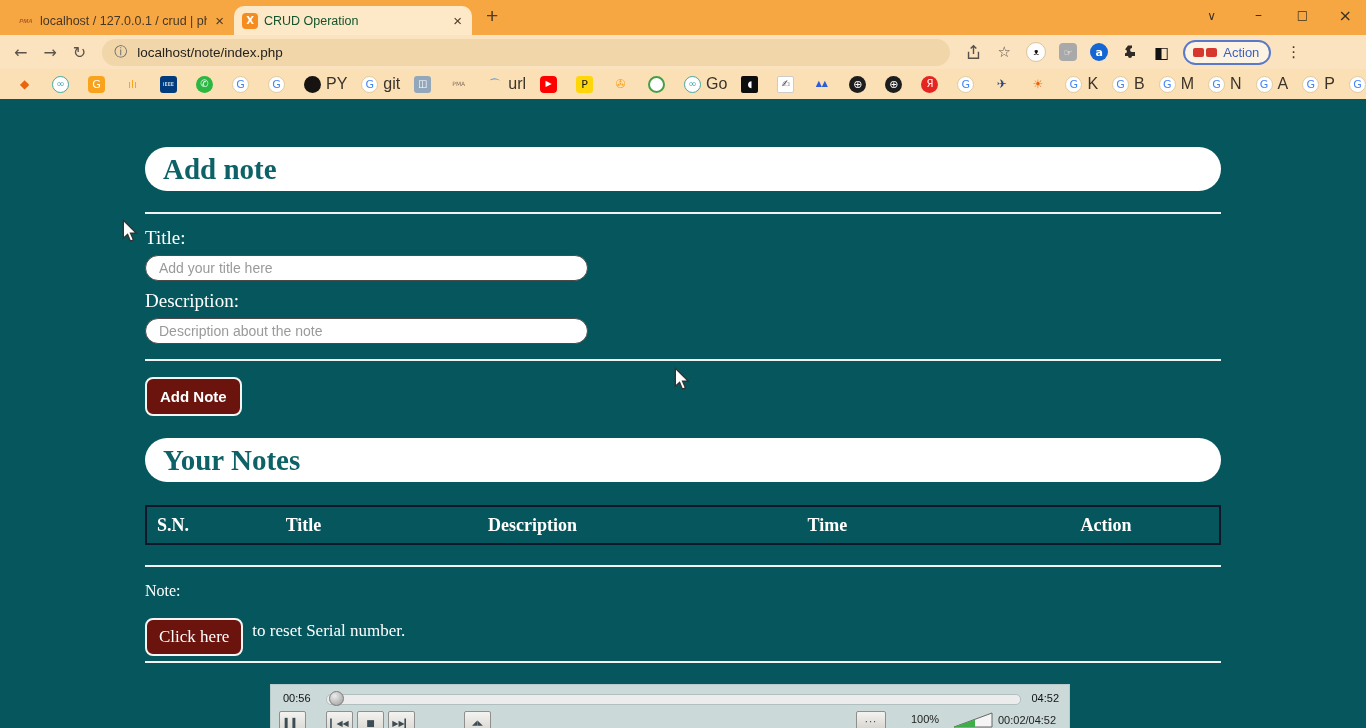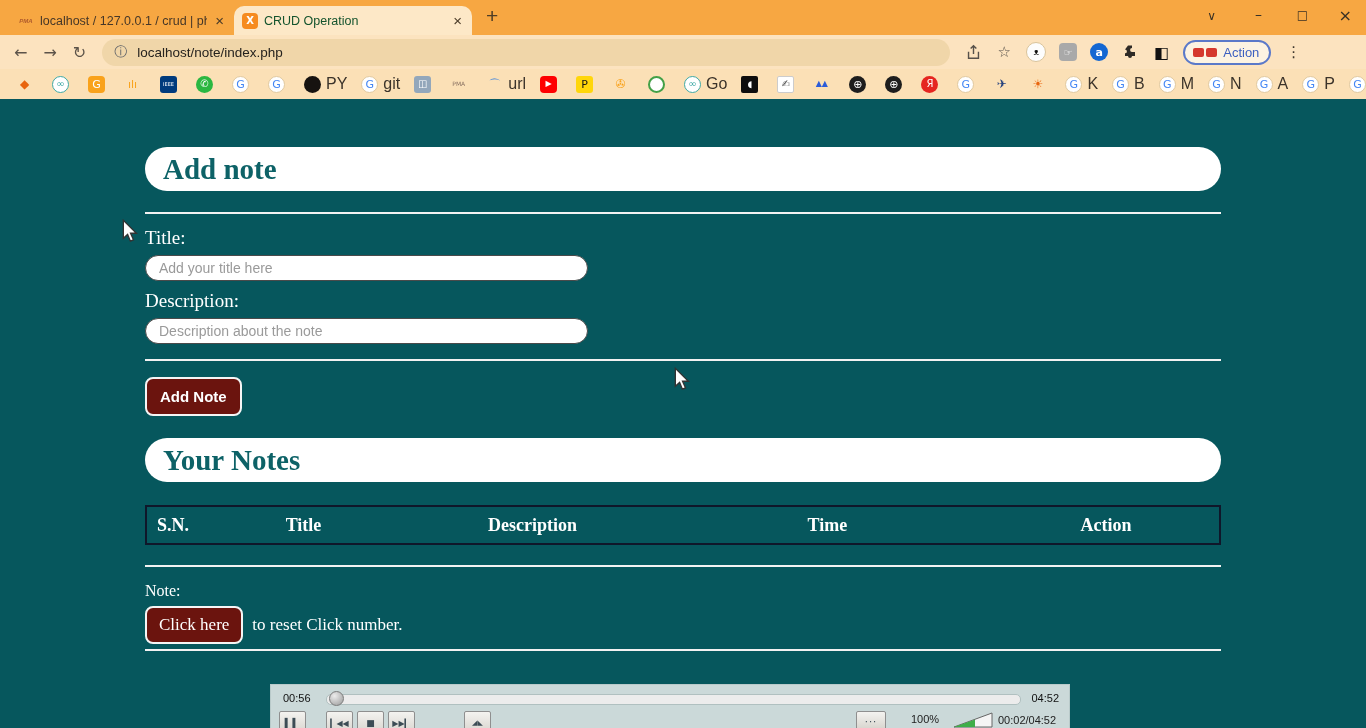--- a/index.html
+++ b/index.html
@@ -56,21 +56,21 @@
   .r1{margin-top:21px;} .r2{margin-top:15px;} .r3{margin-top:20px;} .r4{margin-top:5px;}
   .form-label{display:block;color:#fff;font-size:19px;margin-top:13px;}
   .form-label.d{margin-top:9px;}
   .note-input{display:block;margin-top:6px;width:415px;height:24px;border:1.6px solid #4a4a4a;border-radius:14px;padding:0 13px;font:14px "Liberation Sans",sans-serif;color:#333;background:#fff;}
   .note-input::placeholder{color:#9a9a9a;}
   .add-note-btn{margin-top:16px;background:var(--button-maroon,#6b140e);color:#fff;border:2px solid #f5f5f5;border-radius:8px;padding:9px 13px;font:bold 15px "Liberation Sans",sans-serif;display:inline-block;}
   .notes-table{margin-top:23px;border:2px solid #0f172a;height:36px;display:flex;align-items:center;color:#fff;font-weight:bold;font-size:18px;}
   .ntcol{box-sizing:border-box;padding-left:10px;}
   .note-label{color:#fff;font-size:16px;margin-top:15px;}
   .reset-row{margin-top:6px;display:flex;align-items:center;gap:9px;}
-  .click-here-btn{background:var(--button-maroon,#6b140e);border:2px solid #f5f5f5;border-radius:8px;color:#fff;font-family:"Liberation Serif","DejaVu Serif",serif;font-size:17px;padding:7px 12px;}
+  .click-here-btn{background:var(--button-maroon,#6b140e);border:2px solid #f5f5f5;border-radius:8px;color:#fff;font-family:"Liberation Serif","DejaVu Serif",serif;font-size:17px;padding:7px 12px;margin-top:12px;}
   .reset-text{color:#fff;font-size:17px;}
   
   .player{position:absolute;left:270px;top:684px;width:800px;height:44px;background:var(--player-bg,#cbd9d9);border:1px solid #b9caca;border-bottom:none;box-sizing:border-box;z-index:40;overflow:hidden;}
   .p-time{position:absolute;font-size:11px;color:#111;}
   .p-elapsed{left:12px;top:7px;} .p-duration{right:10px;top:7px;}
   .p-track{position:absolute;left:55px;width:693px;top:9px;height:9px;background:#ececec;border-radius:5px;border:1px solid #b0c0c0;}
   .p-knob{position:absolute;left:2px;top:-4px;width:15px;height:15px;border-radius:50%;background:radial-gradient(circle at 35% 30%,#ececec,#9a9a9a);border:1px solid #7b7b7b;box-sizing:border-box;}
   .pbtn{position:absolute;width:27px;height:24px;top:26px;background:linear-gradient(#f4f3f0,#d6d3cc);border:1px solid #8f8f8f;border-radius:2px;color:#3c4c55;font-family:"DejaVu Sans",sans-serif;font-size:8px;display:flex;align-items:center;justify-content:center;box-sizing:border-box;}
   .pb-pause{left:8px;font-size:10px;}
   .pb-prev{left:55px;} .pb-stop{left:86px;font-size:9px;} .pb-next{left:117px;} .pb-step{left:193px;font-size:7px;}
@@ -336,21 +336,21 @@
 
         <span class="ntcol" style="width: 30%; text-align: center;">Time</span>
 
         <span class="ntcol" style="width: 22%; text-align: center;">Action</span>
 
     </div>
     <hr class="rule r3">
     <div class="note-label">Note:</div>
     <div class="reset-row">
       <button class="click-here-btn">Click here</button>
-      <span class="reset-text">to reset Click number.</span>
+      <span class="reset-text">to reset Serial number.</span>
     </div>
     <hr class="rule r4">
   </div>
 </div>
 
 <div class="player">
   <span class="p-time p-elapsed">00:56</span>
   <div class="p-track">
     <div class="p-knob"></div>
   </div>

